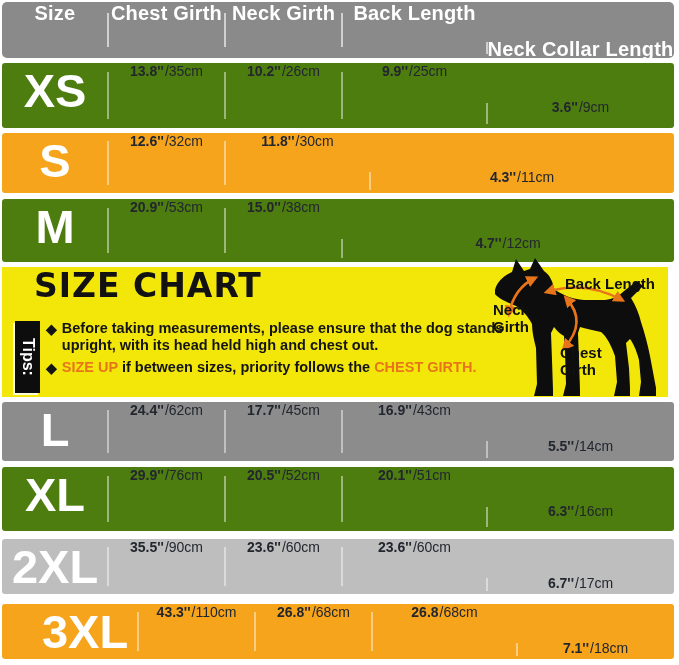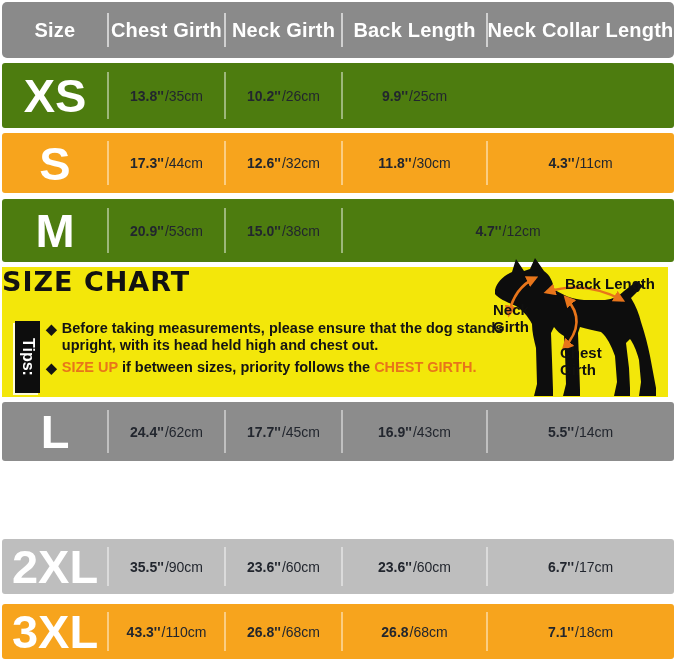--- a/index.html
+++ b/index.html
@@ -10,41 +10,41 @@
   }
   .row {
     position:absolute; left:2px; width:672px;
     display:flex; align-items:stretch; border-radius:3px;
   }
   .row.header  { background:#8A8A8A; border-radius:5px; }
   .row.orange  { background:#4d7c0f; }
   .row.amber   { background:#F7A41D; }
   .row.gray    { background:#8C8C8C; }
   .row.lgray   { background:#BEBEBE; }
-  .c { position:relative; display:flex; align-items:center; justify-content:center; }
+  .c { position:relative; display:flex; justify-content:center; }
   .c1 { width:106px; } .c2 { width:117px; } .c3 { width:117px; }
-  .c4 { width:145px; } .c5 { flex:1; }
+  .c4 { width:145px; } .c5 { flex:1;margin-top:36px; }
   .c + .c::before {
     content:""; position:absolute; left:-1px; top:14%; height:72%; width:2px;
     background:rgba(255,255,255,.45);
   }
   .header .c + .c::before { top:20%; height:60%; background:rgba(255,255,255,.6); }
   .hdr-label { color:#fff; font-weight:bold; font-size:20px; letter-spacing:.2px; }
   .size-label { color:#fff; font-weight:bold; font-size:47px; letter-spacing:0; }
   .v-in { color:#22262E; font-weight:bold; font-size:14px; }
   .v-cm { color:#22262E; font-size:14px; margin-left:1px; }
   
   #banner {
     position:absolute; left:2px; top:267px; width:666px; height:130px;
     background:#F3E70A;
   }
   #banner-title {
-    position:absolute; left:0; top:-1px;
+    position:absolute; left:32px; top:-1px;
     font-family:"DejaVu Sans", sans-serif;
-    font-weight:800; font-size:27px; letter-spacing:1px; color:#121212;
+    font-weight:800; font-size:33px; letter-spacing:1px; color:#121212;
   }
   #tips-box {
     position:absolute; left:13px; top:54px; width:25px; height:72px;
     background:#0d0d0d; display:flex; align-items:center; justify-content:center;
     box-shadow:-2px 2px 0 rgba(255,255,255,.85);
   }
   #tips-box span {
     writing-mode:vertical-rl; color:#fff; font-weight:bold; font-size:16px;
   }
   #tips-lines { position:absolute; left:44px; top:53px; width:462px; }
@@ -97,29 +97,29 @@
         <span class="v-cm">/35cm</span>
       </div>
     <div class="c c3">
         <span class="v-in">10.2''</span>
         <span class="v-cm">/26cm</span>
       </div>
     <div class="c c4">
         <span class="v-in">9.9''</span>
         <span class="v-cm">/25cm</span>
       </div>
+    <div class="c c5">
+        <span class="v-in">3.6''</span>
+        <span class="v-cm">/9cm</span>
+      </div>
   </div>
 
   <div class="row amber" style="top:133px;height:60px;">
     <div class="c c1">
         <span class="size-label">S</span>
-      </div>
-    <div class="c c2">
-        <span class="v-in">17.3''</span>
-        <span class="v-cm">/44cm</span>
       </div>
     <div class="c c3">
         <span class="v-in">12.6''</span>
         <span class="v-cm">/32cm</span>
       </div>
     <div class="c c4">
         <span class="v-in">11.8''</span>
         <span class="v-cm">/30cm</span>
       </div>
     <div class="c c5">
@@ -218,20 +218,41 @@
     <div class="c c4">
         <span class="v-in">16.9''</span>
         <span class="v-cm">/43cm</span>
       </div>
     <div class="c c5">
         <span class="v-in">5.5''</span>
         <span class="v-cm">/14cm</span>
       </div>
   </div>
 
+  <div class="row orange" style="top:467px;height:64px;">
+    <div class="c c1">
+        <span class="size-label">XL</span>
+      </div>
+    <div class="c c2">
+        <span class="v-in">29.9''</span>
+        <span class="v-cm">/76cm</span>
+      </div>
+    <div class="c c3">
+        <span class="v-in">20.5''</span>
+        <span class="v-cm">/52cm</span>
+      </div>
+    <div class="c c4">
+        <span class="v-in">20.1''</span>
+        <span class="v-cm">/51cm</span>
+      </div>
+    <div class="c c5">
+        <span class="v-in">6.3''</span>
+        <span class="v-cm">/16cm</span>
+      </div>
+  </div>
 
   <div class="row lgray" style="top:539px;height:55px;">
     <div class="c c1">
         <span class="size-label">2XL</span>
       </div>
     <div class="c c2">
         <span class="v-in">35.5''</span>
         <span class="v-cm">/90cm</span>
       </div>
     <div class="c c3">
@@ -241,21 +262,21 @@
     <div class="c c4">
         <span class="v-in">23.6''</span>
         <span class="v-cm">/60cm</span>
       </div>
     <div class="c c5">
         <span class="v-in">6.7''</span>
         <span class="v-cm">/17cm</span>
       </div>
   </div>
 
-  <div class="row amber" style="top:604px;height:55px;">
+  <div class="row amber" style="top:604px;height:55px;padding-left:30px;">
     <div class="c c1">
         <span class="size-label">3XL</span>
       </div>
     <div class="c c2">
         <span class="v-in">43.3''</span>
         <span class="v-cm">/110cm</span>
       </div>
     <div class="c c3">
         <span class="v-in">26.8''</span>
         <span class="v-cm">/68cm</span>

